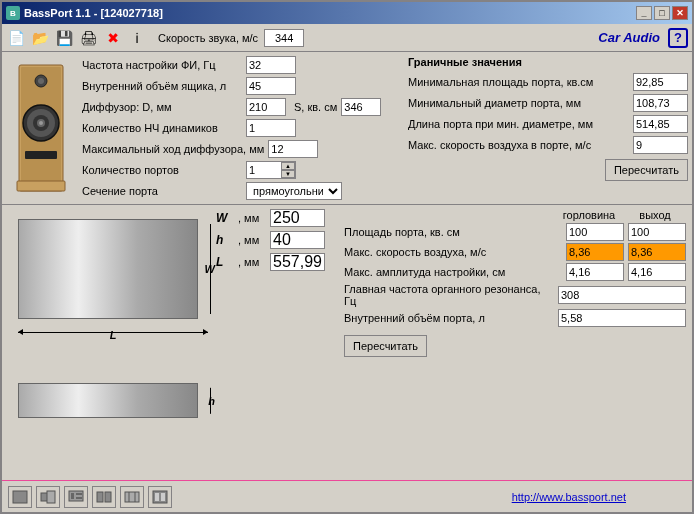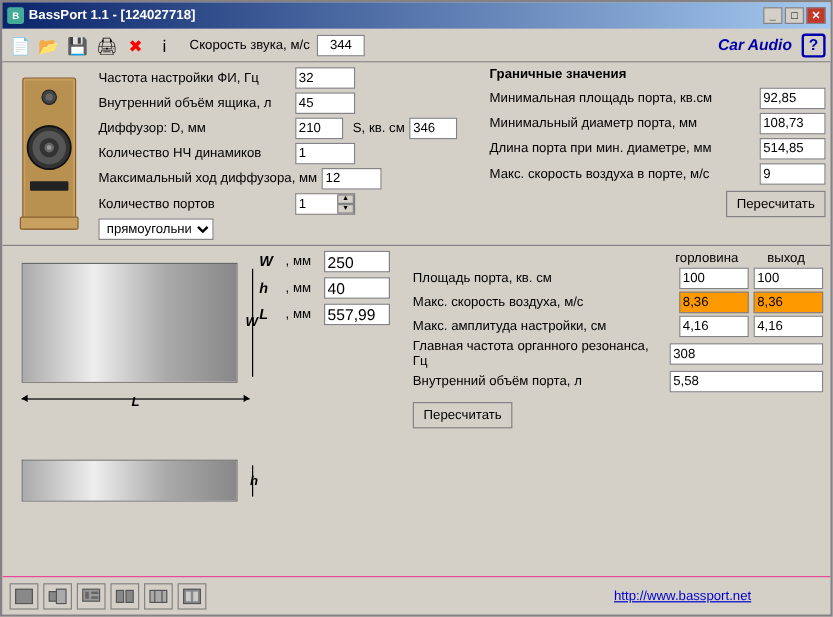--- a/index.html
+++ b/index.html
@@ -363,21 +363,21 @@
     .whl-unit {
       font-size: 11px;
       color: #000;
       width: 28px;
     }
     .whl-input {
       width: 55px;
       height: 18px;
       border: 1px solid #848284;
       background: white;
-      font-size: 13px;
+      font-size: 16px;
       padding: 0 2px;
     }
     .results-table-area {
       flex: 1;
       display: flex;
       flex-direction: column;
     }
     .results-header-row {
       display: flex;
       justify-content: flex-end;
@@ -543,20 +543,21 @@
           <div class="spinner-wrapper">
             <input type="text" value="1" style="">
             <div class="spinner-arrows">
               <div class="spinner-up">▲</div>
               <div class="spinner-down">▼</div>
             </div>
           </div>
         </div>
 
         <div class="param-row">
+          <span class="param-label">Сечение порта</span>
           <select class="select-port">
             <option>прямоугольник</option>
             <option>круглый</option>
           </select>
         </div>
       </div>
 
       <div class="boundary-section">
         <span class="boundary-title">Граничные значения</span>
         <div class="boundary-row">

